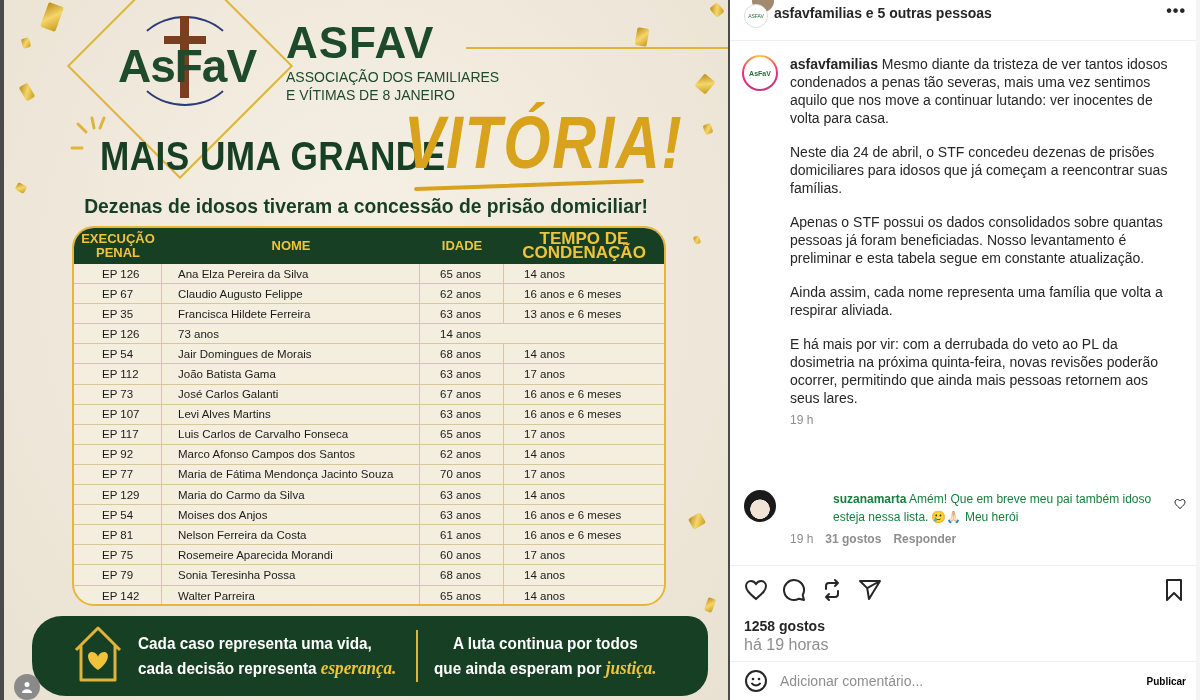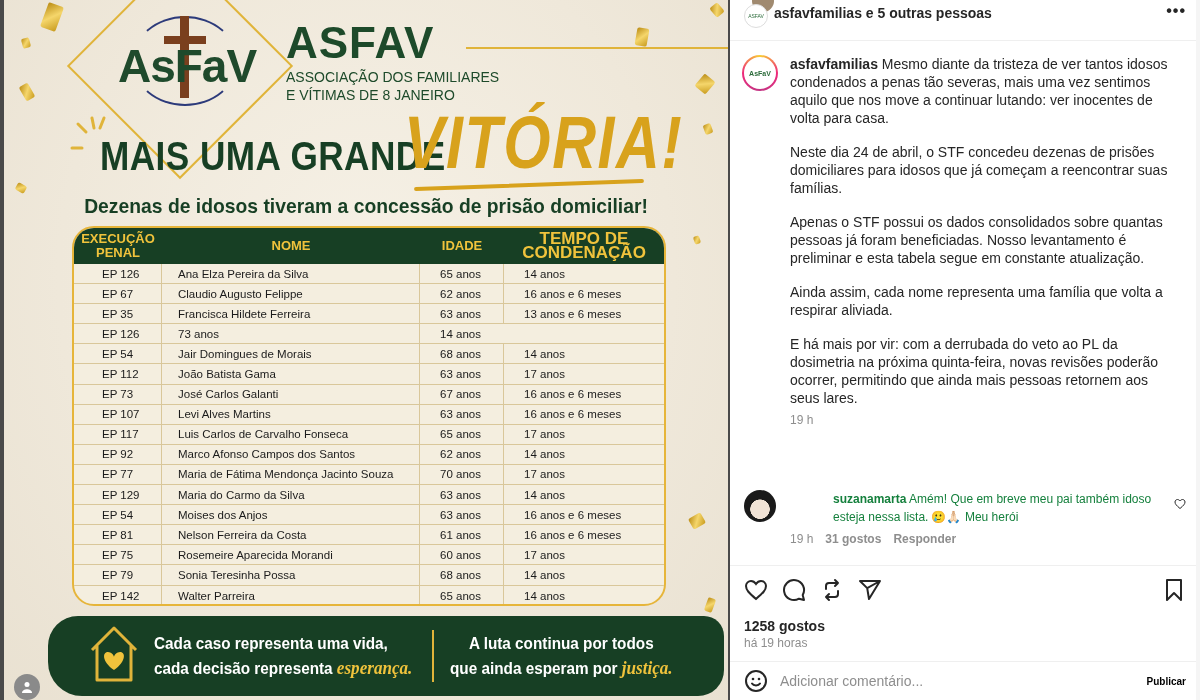--- a/index.html
+++ b/index.html
@@ -57,21 +57,21 @@
     border-bottom: 1px solid #d9c79a; align-items: center; font-size: 11.5px; color: #1b1b1b;
   }
   .t-row:last-child { border-bottom: none; }
   .t-row div { padding-left: 12px; border-right: 1px solid #d9c79a; height: 100%; display: flex; align-items: center; white-space: nowrap; }
   .t-row div:first-child { padding-left: 28px; }
   .t-row div:nth-child(2) { padding-left: 16px; }
   .t-row div:nth-child(3) { padding-left: 20px; }
   .t-row div:last-child { border-right: none; padding-left: 20px; }
 
   .banner {
-    position: absolute; left: 44px; top: 616px; width: 676px; height: 80px;
+    position: absolute; left: 28px; top: 616px; width: 676px; height: 80px;
     background: #173f24; border-radius: 30px 20px 26px 34px;
   }
   .banner-house { position: absolute; left: 40px; top: 8px; width: 52px; height: 60px; }
   .banner-text-1 { position: absolute; left: 106px; top: 16px; color: #fff; font-size: 17px; font-weight: 700; line-height: 24px; transform: scaleX(0.9); transform-origin: left; }
   .banner-divider { position: absolute; left: 384px; top: 14px; width: 2px; height: 52px; background: #e0b43a; }
   .banner-text-2 { position: absolute; left: 402px; top: 16px; color: #fff; font-size: 17px; font-weight: 700; line-height: 24px; transform: scaleX(0.9); transform-origin: left; text-align: center; }
   .gold-word { color: #f0c33c; font-style: italic; font-family: "Liberation Serif", serif; font-size: 19px; }
   .profile-tag { position: absolute; left: 14px; top: 674px; width: 26px; height: 26px; border-radius: 50%; background: #8a8a8a; display: flex; align-items: center; justify-content: center; }
 
   
@@ -96,21 +96,21 @@
   .cmt-text { font-size: 12px; color: #15803d; line-height: 18px; margin-left: 43px; }
   .cmt-meta { display: flex; gap: 12px; font-size: 12px; color: #8e8e8e; margin-top: 6px; font-weight: 600; }
   .cmt-meta span:first-child { font-weight: 400; }
   .cmt-like { position: absolute; right: 14px; top: 8px; }
 
   .actions { position: absolute; left: 0; top: 565px; width: 470px; border-top: 1px solid #efefef; height: 72px; }
   .action-icons { position: absolute; left: 14px; top: 12px; display: flex; gap: 14px; }
   .icon-btn { width: 24px; height: 24px; display: flex; align-items: center; justify-content: center; }
   .bookmark { position: absolute; right: 14px; top: 12px; }
   .likes { position: absolute; left: 14px; top: 52px; font-size: 14px; font-weight: 700; color: #262626; }
-  .when { position: absolute; left: 14px; top: 70px; font-size: 12px; color: #8e8e8e; text-align: right; }
+  .when { position: absolute; left: 14px; top: 70px; font-size: 16px; color: #8e8e8e; text-align: right; }
 
   .add-comment { position: absolute; left: 0; top: 661px; width: 470px; height: 39px; border-top: 1px solid #efefef; display: flex; align-items: center; padding: 0 14px; }
   .add-comment input { flex: 1; border: none; outline: none; font-size: 14px; margin-left: 12px; font-family: "Liberation Sans", sans-serif; color: #262626; }
   .add-comment input::placeholder { color: #8e8e8e; }
   .publish { color: #000000; font-size: 10px; font-weight: 600; }
   .right-edge { position: absolute; left: 1196px; top: 0; width: 4px; height: 700px; background: #f5f5f5; }
 </style>
 </head>
 <body>
 

